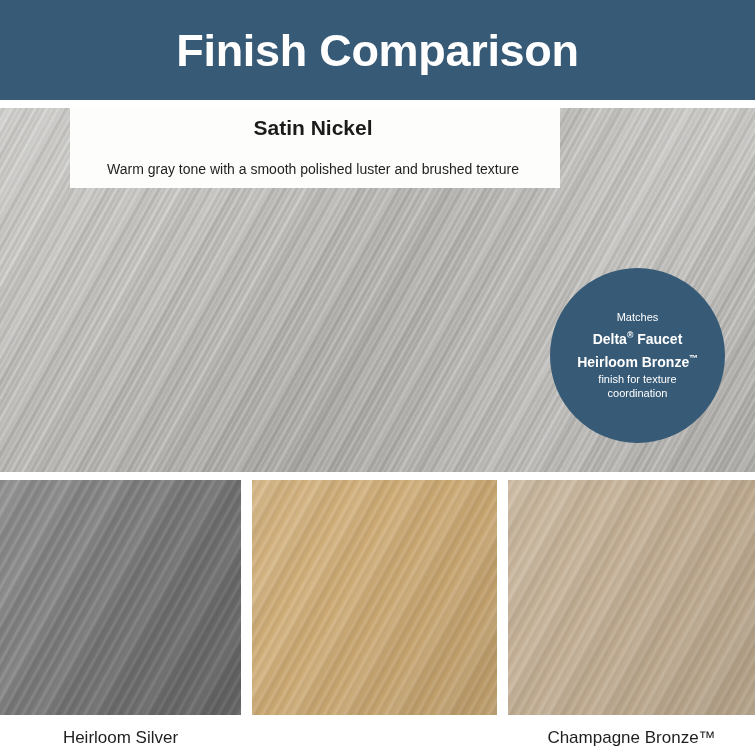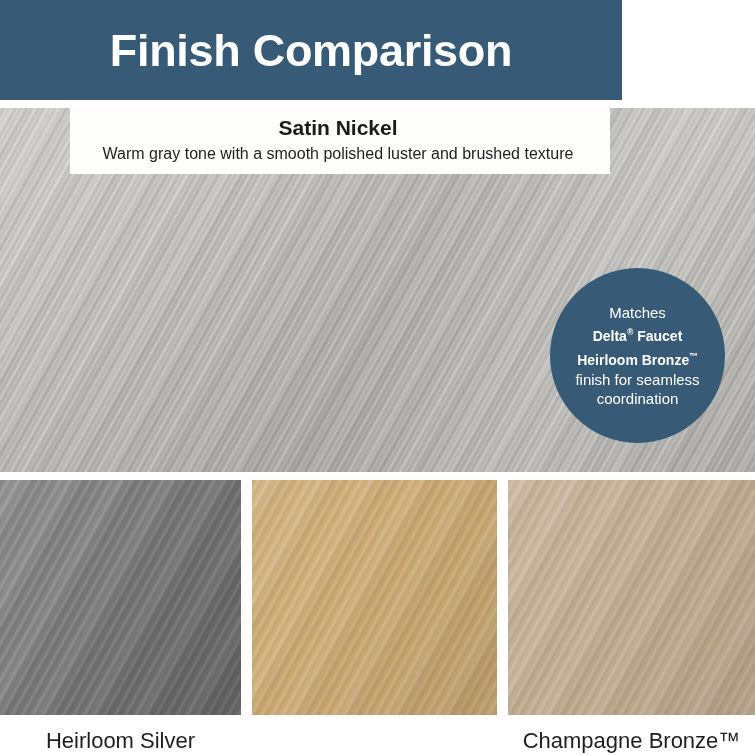--- a/index.html
+++ b/index.html
@@ -12,21 +12,21 @@
     height: 755px;
     overflow: hidden;
     font-family: "Liberation Sans", sans-serif;
     position: relative;
   }
 
   
   .header-band {
     position: absolute;
     left: 0; top: 0;
-    width: 622px;
+    width: 755px;
     height: 100px;
     background: #375a76;
     display: flex;
     align-items: center;
     justify-content: center;
   }
   .header-title {
     color: #ffffff;
     font-size: 45px;
     font-weight: bold;
@@ -91,38 +91,38 @@
       linear-gradient(180deg,
         rgba(255,255,255,0.10) 0%,
         rgba(0,0,0,0.00) 40%,
         rgba(0,0,0,0.05) 100%);
   }
 
   
   .finish-card {
     position: absolute;
     left: 70px; top: 108px;
-    width: 540px;
+    width: 490px;
     background: #fdfdfb;
     padding: 6px 14px 9px 10px;
     box-sizing: border-box;
     text-align: center;
     z-index: 4;
   }
   .finish-name {
     font-size: 21px;
     font-weight: bold;
     color: #1b1b1b;
     line-height: 1.35;
   }
   .finish-desc {
-    font-size: 16px;
+    font-size: 14px;
     color: #1f1f1f;
     line-height: 1.35;
-    margin-top: 1px;
+    margin-top: 18px;
     white-space: nowrap;
   }
 
   
   .match-badge {
     position: absolute;
     left: 550px; top: 268px;
     width: 175px;
     height: 175px;
     border-radius: 50%;
@@ -131,21 +131,21 @@
     display: flex;
     flex-direction: column;
     align-items: center;
     justify-content: center;
     text-align: center;
     color: #ffffff;
     padding: 0 16px;
     box-sizing: border-box;
   }
   .badge-line {
-    font-size: 15px;
+    font-size: 11px;
     line-height: 1.28;
     white-space: nowrap;
   }
   .badge-strong {
     font-weight: bold;
     font-size: 14px;
     line-height: 1.28;
     white-space: nowrap;
     margin-top: 6px;
   }
@@ -217,21 +217,21 @@
     background: linear-gradient(125deg,
       rgba(255,255,255,0.12) 0%,
       rgba(255,255,255,0.03) 32%,
       rgba(0,0,0,0.03) 64%,
       rgba(0,0,0,0.09) 100%);
   }
 
   .swatch-label {
     position: absolute;
     top: 248px;
-    font-size: 22px;
+    font-size: 17px;
     color: #1f1f1f;
     text-align: center;
     line-height: 1.2;
   }
   .label-1 { left: 0px;   width: 241px; }
   .label-2 { left: 252px; width: 245px; }
   .label-3 { left: 508px; width: 247px; }
 </style>
 </head>
 <body>
@@ -253,21 +253,21 @@
 </div>
 
 <div class="match-badge">
   <div class="badge-line">Matches</div>
   <div class="badge-strong">
     <span>Delta</span><sup class="mark">®</sup><span> Faucet</span>
   </div>
   <div class="badge-strong">
     <span>Heirloom Bronze</span><sup class="mark">™</sup>
   </div>
-  <div class="badge-line">finish for seamless</div>
+  <div class="badge-line">finish for texture</div>
   <div class="badge-line">coordination</div>
 </div>
 
 <div class="swatch-row">
 
   <div class="swatch swatch-1">
     <div class="sw-brush"></div>
     <div class="sw-brush-2"></div>
     <div class="sw-sheen-dark"></div>
   </div>

